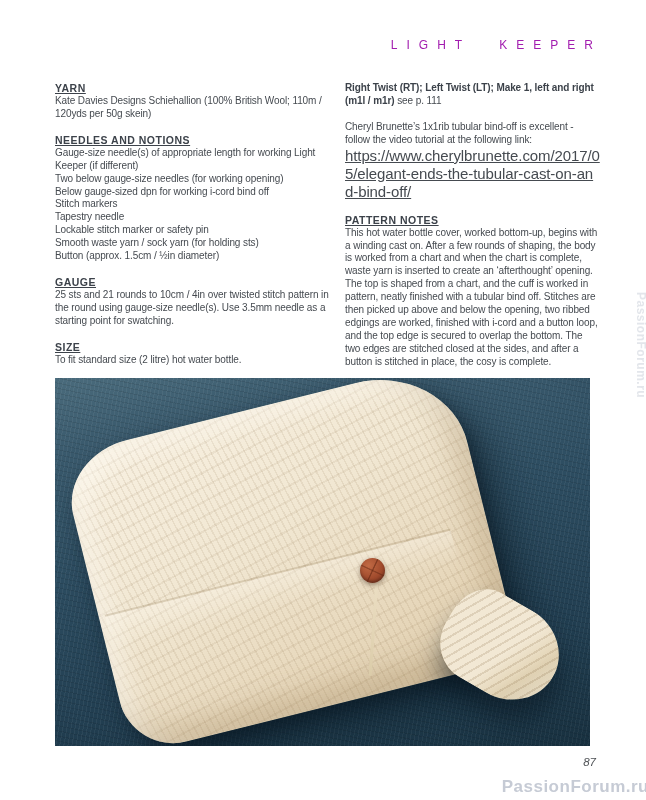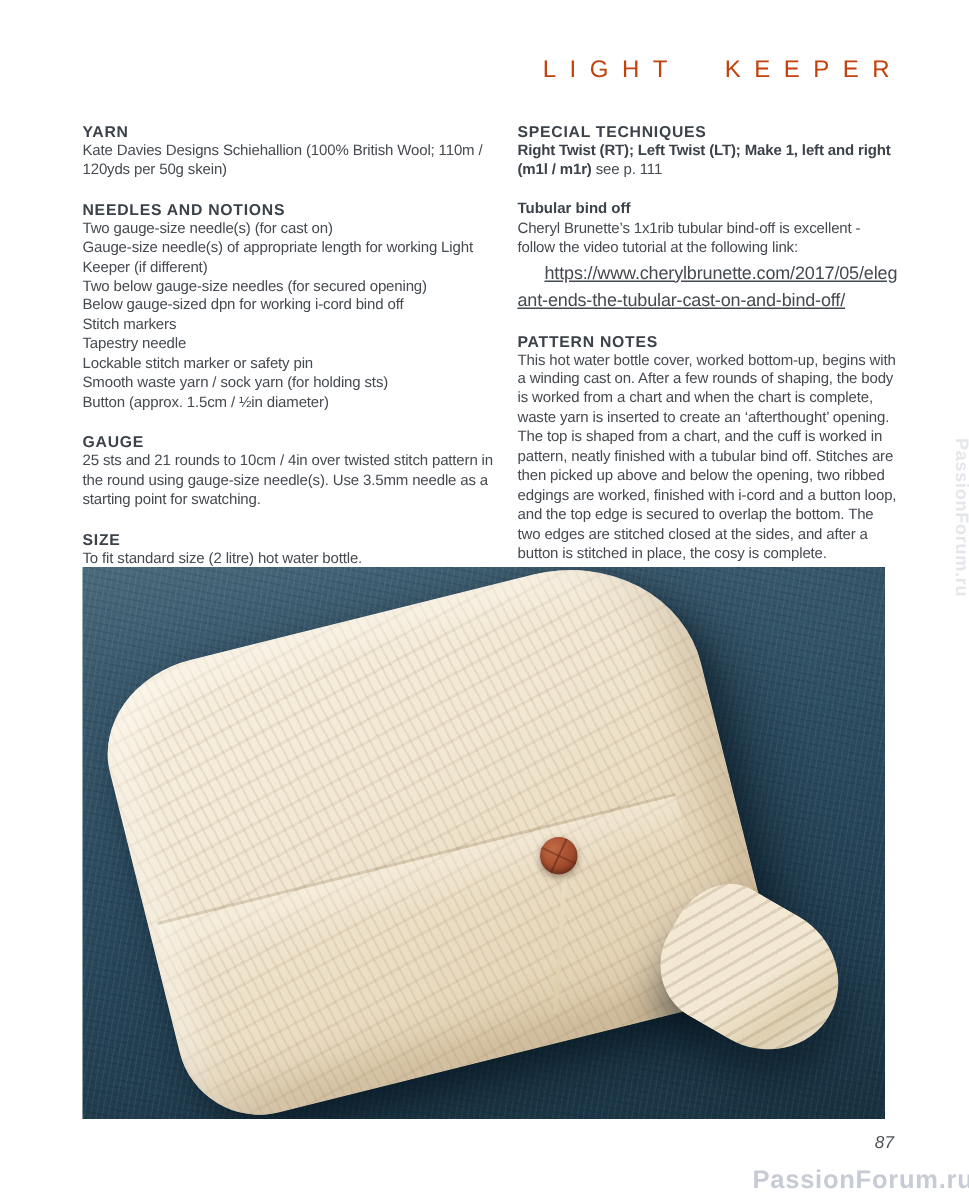--- a/index.html
+++ b/index.html
@@ -3,43 +3,43 @@
 <meta charset="utf-8">
 <title>Light Keeper</title>
 <style>
   html,body{margin:0;padding:0;}
   body{
     width:646px;height:800px;position:relative;background:#ffffff;
     font-family:"Liberation Sans",sans-serif;color:#42474d;overflow:hidden;
   }
   .running-head{
     position:absolute;top:38px;left:0;right:44px;text-align:right;
-    font-size:16px;letter-spacing:9px;word-spacing:16px;color:#c2410c;
+    font-size:12px;letter-spacing:9px;word-spacing:16px;color:#a21caf;
     font-weight:400;
   }
   .columns{
     position:absolute;top:82px;left:55px;right:46px;display:flex;gap:8px;
   }
   .col-left{flex:0 0 282px;}
   .col-right{flex:1 1 auto;max-width:256px;margin-left:auto;}
   .section{margin:0 0 13px 0;}
   h3.sec-head{
     margin:0;font-size:10.5px;font-weight:bold;color:#3c424a;
-    letter-spacing:0.5px;line-height:13px;
+    letter-spacing:0.5px;line-height:13px;text-decoration:underline;
   }
   h4.sub-head{
     margin:0;font-size:10px;font-weight:bold;color:#3c424a;line-height:12.9px;
   }
   p.body-text, .line{
     margin:0;font-size:10px;line-height:12.9px;color:#454a50;letter-spacing:-0.1px;
   }
   .bold-inline{font-weight:bold;color:#3c424a;}
   a.doc-link{
     color:#454a50;text-decoration:underline;word-break:break-all;
-    font-size:12px;line-height:12.9px;letter-spacing:-0.1px;margin-left:18px;
+    font-size:15px;line-height:12.9px;letter-spacing:-0.1px;
   }
   
   .photo{
     position:absolute;left:55px;top:378px;width:535px;height:368px;
     overflow:hidden;
     background:
       repeating-linear-gradient(100deg,rgba(255,255,255,0.05) 0 1px,transparent 1px 4px),
       repeating-linear-gradient(12deg,rgba(0,0,0,0.09) 0 1px,transparent 1px 5px),
       linear-gradient(168deg,#4a6b7c 0%,#3a5a6d 16%,#2d4d61 42%,#234053 70%,#1c3747 100%);
   }
@@ -115,23 +115,22 @@
 <div class="columns">
   <div class="col-left">
 
     <div class="section">
       <h3 class="sec-head">YARN</h3>
       <p class="body-text">Kate Davies Designs Schiehallion (100% British Wool; 110m / 120yds per 50g skein)</p>
     </div>
 
     <div class="section">
       <h3 class="sec-head">NEEDLES AND NOTIONS</h3>
-      <p class="line">Two gauge-size needle(s) (for cast on)</p>
       <p class="line">Gauge-size needle(s) of appropriate length for working Light Keeper (if different)</p>
-      <p class="line">Two below gauge-size needles (for secured opening)</p>
+      <p class="line">Two below gauge-size needles (for working opening)</p>
       <p class="line">Below gauge-sized dpn for working i-cord bind off</p>
       <p class="line">Stitch markers</p>
       <p class="line">Tapestry needle</p>
       <p class="line">Lockable stitch marker or safety pin</p>
       <p class="line">Smooth waste yarn / sock yarn (for holding sts)</p>
       <p class="line">Button (approx. 1.5cm / ½in diameter)</p>
     </div>
 
     <div class="section">
       <h3 class="sec-head">GAUGE</h3>
@@ -141,26 +140,24 @@
     <div class="section">
       <h3 class="sec-head">SIZE</h3>
       <p class="body-text">To fit standard size (2 litre) hot water bottle.</p>
     </div>
 
   </div>
 
   <div class="col-right">
 
     <div class="section">
-      <h3 class="sec-head">SPECIAL TECHNIQUES</h3>
       <p class="body-text"><span class="bold-inline">Right Twist (RT); Left Twist (LT); Make 1, left and right (m1l / m1r)</span><span> see p. 111</span></p>
     </div>
 
     <div class="section">
-      <h4 class="sub-head">Tubular bind off</h4>
       <p class="body-text">Cheryl Brunette’s 1x1rib tubular bind-off is excellent - follow the video tutorial at the following link:</p>
       <a class="doc-link" href="#">https://www.cherylbrunette.com/2017/05/elegant-ends-the-tubular-cast-on-and-bind-off/</a>
     </div>
 
     <div class="section">
       <h3 class="sec-head">PATTERN NOTES</h3>
       <p class="body-text">This hot water bottle cover, worked bottom-up, begins with a winding cast on. After a few rounds of shaping, the body is worked from a chart and when the chart is complete, waste yarn is inserted to create an ‘afterthought’ opening. The top is shaped from a chart, and the cuff is worked in pattern, neatly finished with a tubular bind off. Stitches are then picked up above and below the opening, two ribbed edgings are worked, finished with i-cord and a button loop, and the top edge is secured to overlap the bottom. The two edges are stitched closed at the sides, and after a button is stitched in place, the cosy is complete.</p>
     </div>
 
   </div>

